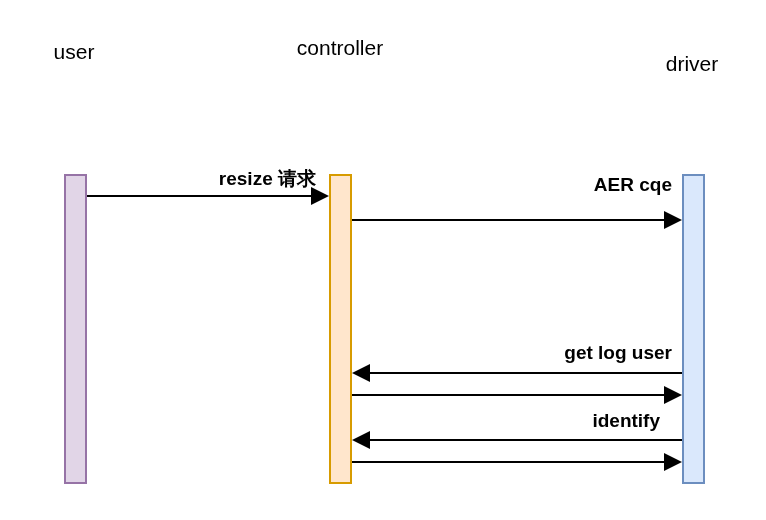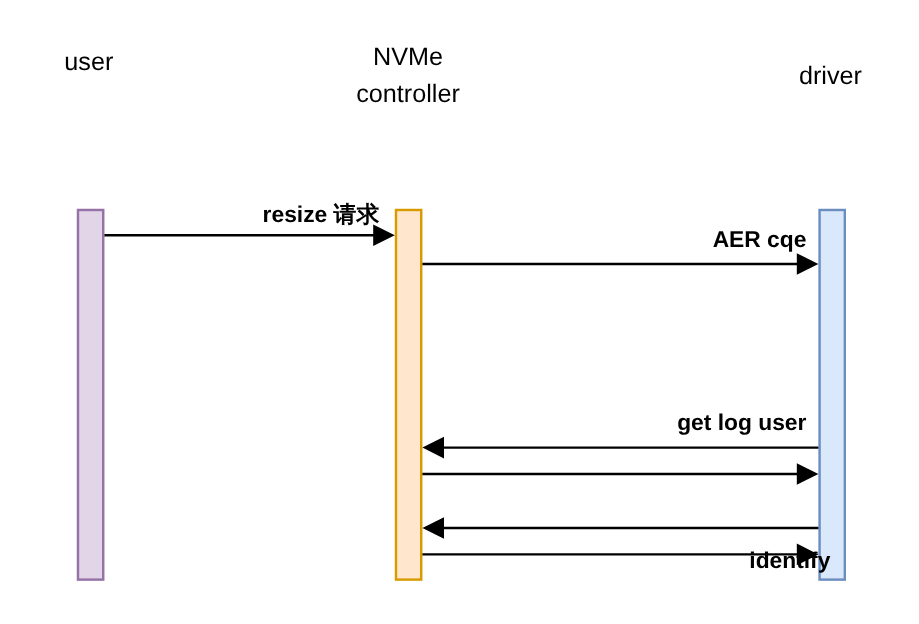--- a/index.html
+++ b/index.html
@@ -8,21 +8,20 @@
   .actor { position: absolute; font-size: 21px; text-align: center; line-height: 31px; }
   .bar { position: absolute; box-sizing: border-box; border: 2px solid; }
   .msg { position: absolute; font-size: 19px; text-align: right; white-space: nowrap; font-weight: bold; }
   svg { position: absolute; left: 0; top: 0; }
 </style>
 </head>
 <body>
 
 <div class="actor" style="left:44px; top:36px; width:60px;text-align:center;">user</div>
 <div class="actor" style="left:270px; top:32px; width:140px;">
-  <div>NVMe</div>
   <div>controller</div>
 </div>
 <div class="actor" style="left:652px; top:48px; width:80px;">driver</div>
 
 <div class="bar" id="bar-user" style="left: 64px; top: 174px; width: 23px; height: 310px; background: rgb(225, 213, 231); border-color: rgb(150, 115, 166);"></div>
 <div class="bar" id="bar-controller" style="left: 329px; top: 174px; width: 23px; height: 310px; background: rgb(255, 230, 204); border-color: rgb(215, 155, 0);"></div>
 <div class="bar" id="bar-driver" style="left: 682px; top: 174px; width: 23px; height: 310px; background: rgb(218, 232, 252); border-color: rgb(108, 142, 191);"></div>
 
 <svg id="arrows" width="766" height="520">
     <g>
@@ -45,15 +44,15 @@
       <line x1="682" y1="440" x2="366" y2="440" stroke="#000" stroke-width="2"></line>
       <polygon points="352,440 370,431 370,449" fill="#000"></polygon>
     </g>
     <g>
       <line x1="352" y1="462" x2="668" y2="462" stroke="#000" stroke-width="2"></line>
       <polygon points="682,462 664,453 664,471" fill="#000"></polygon>
     </g>
   </svg>
 
 <div class="msg" style="left:100px; top:166px; width:216px;">resize 请求</div>
-<div class="msg" style="left:360px; top:190px; width:312px;">AER cqe</div>
+<div class="msg" style="left:360px; top:174px; width:312px;">AER cqe</div>
 <div class="msg" style="left:360px; top:342px; width:312px;">get log user</div>
-<div class="msg" style="left:380px; top:410px; width:312px;margin-top:47px;">identify</div>
+<div class="msg" style="left:348px; top:410px; width:312px;">identify</div>
 
 </body></html>

